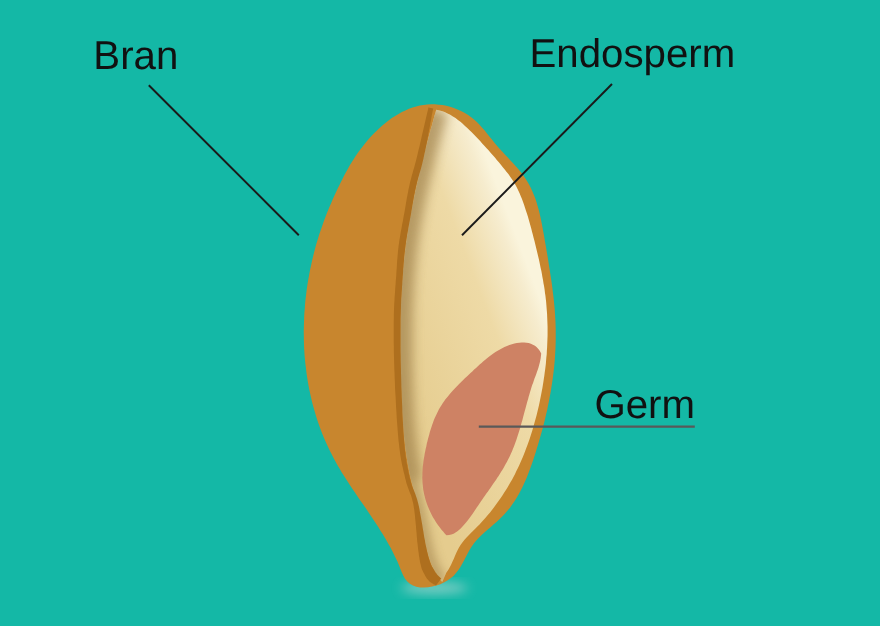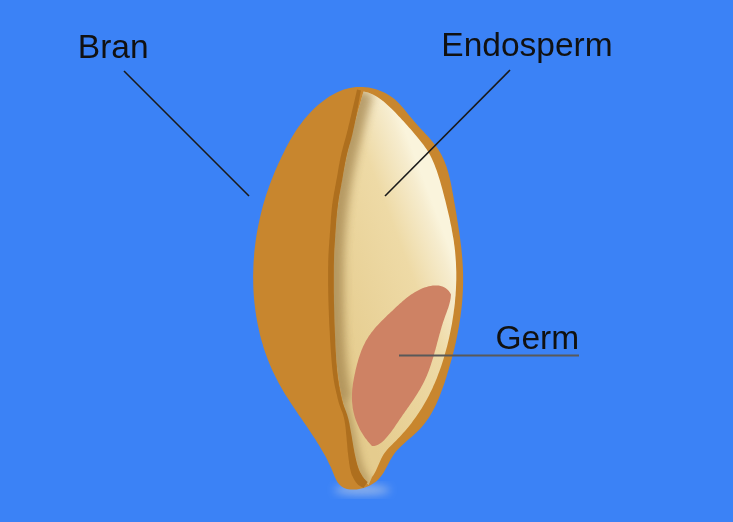--- a/index.html
+++ b/index.html
@@ -1,16 +1,16 @@
 <!DOCTYPE html>
 <html><head>
 <meta charset="utf-8">
 <style>
   html,body{margin:0;padding:0;background:#ffffff;}
-  .wrap{position:relative;width:733px;height:522px;overflow:hidden;background:#3b82f6;}
+  .wrap{position:relative;width:733px;height:522px;overflow:hidden;background:#14b8a6;}
   svg{display:block;}
   text{font-family:"Liberation Sans",sans-serif;font-size:33.5px;fill:#111111;}
 </style>
 </head>
 <body>
 <div class="wrap">
 <svg width="733" height="522" viewBox="0 0 733 522" xmlns="http://www.w3.org/2000/svg">
   <defs>
     <linearGradient id="endo" gradientUnits="userSpaceOnUse" x1="330" y1="330" x2="462" y2="280">
       <stop offset="0" stop-color="#e5cc8e"></stop>

